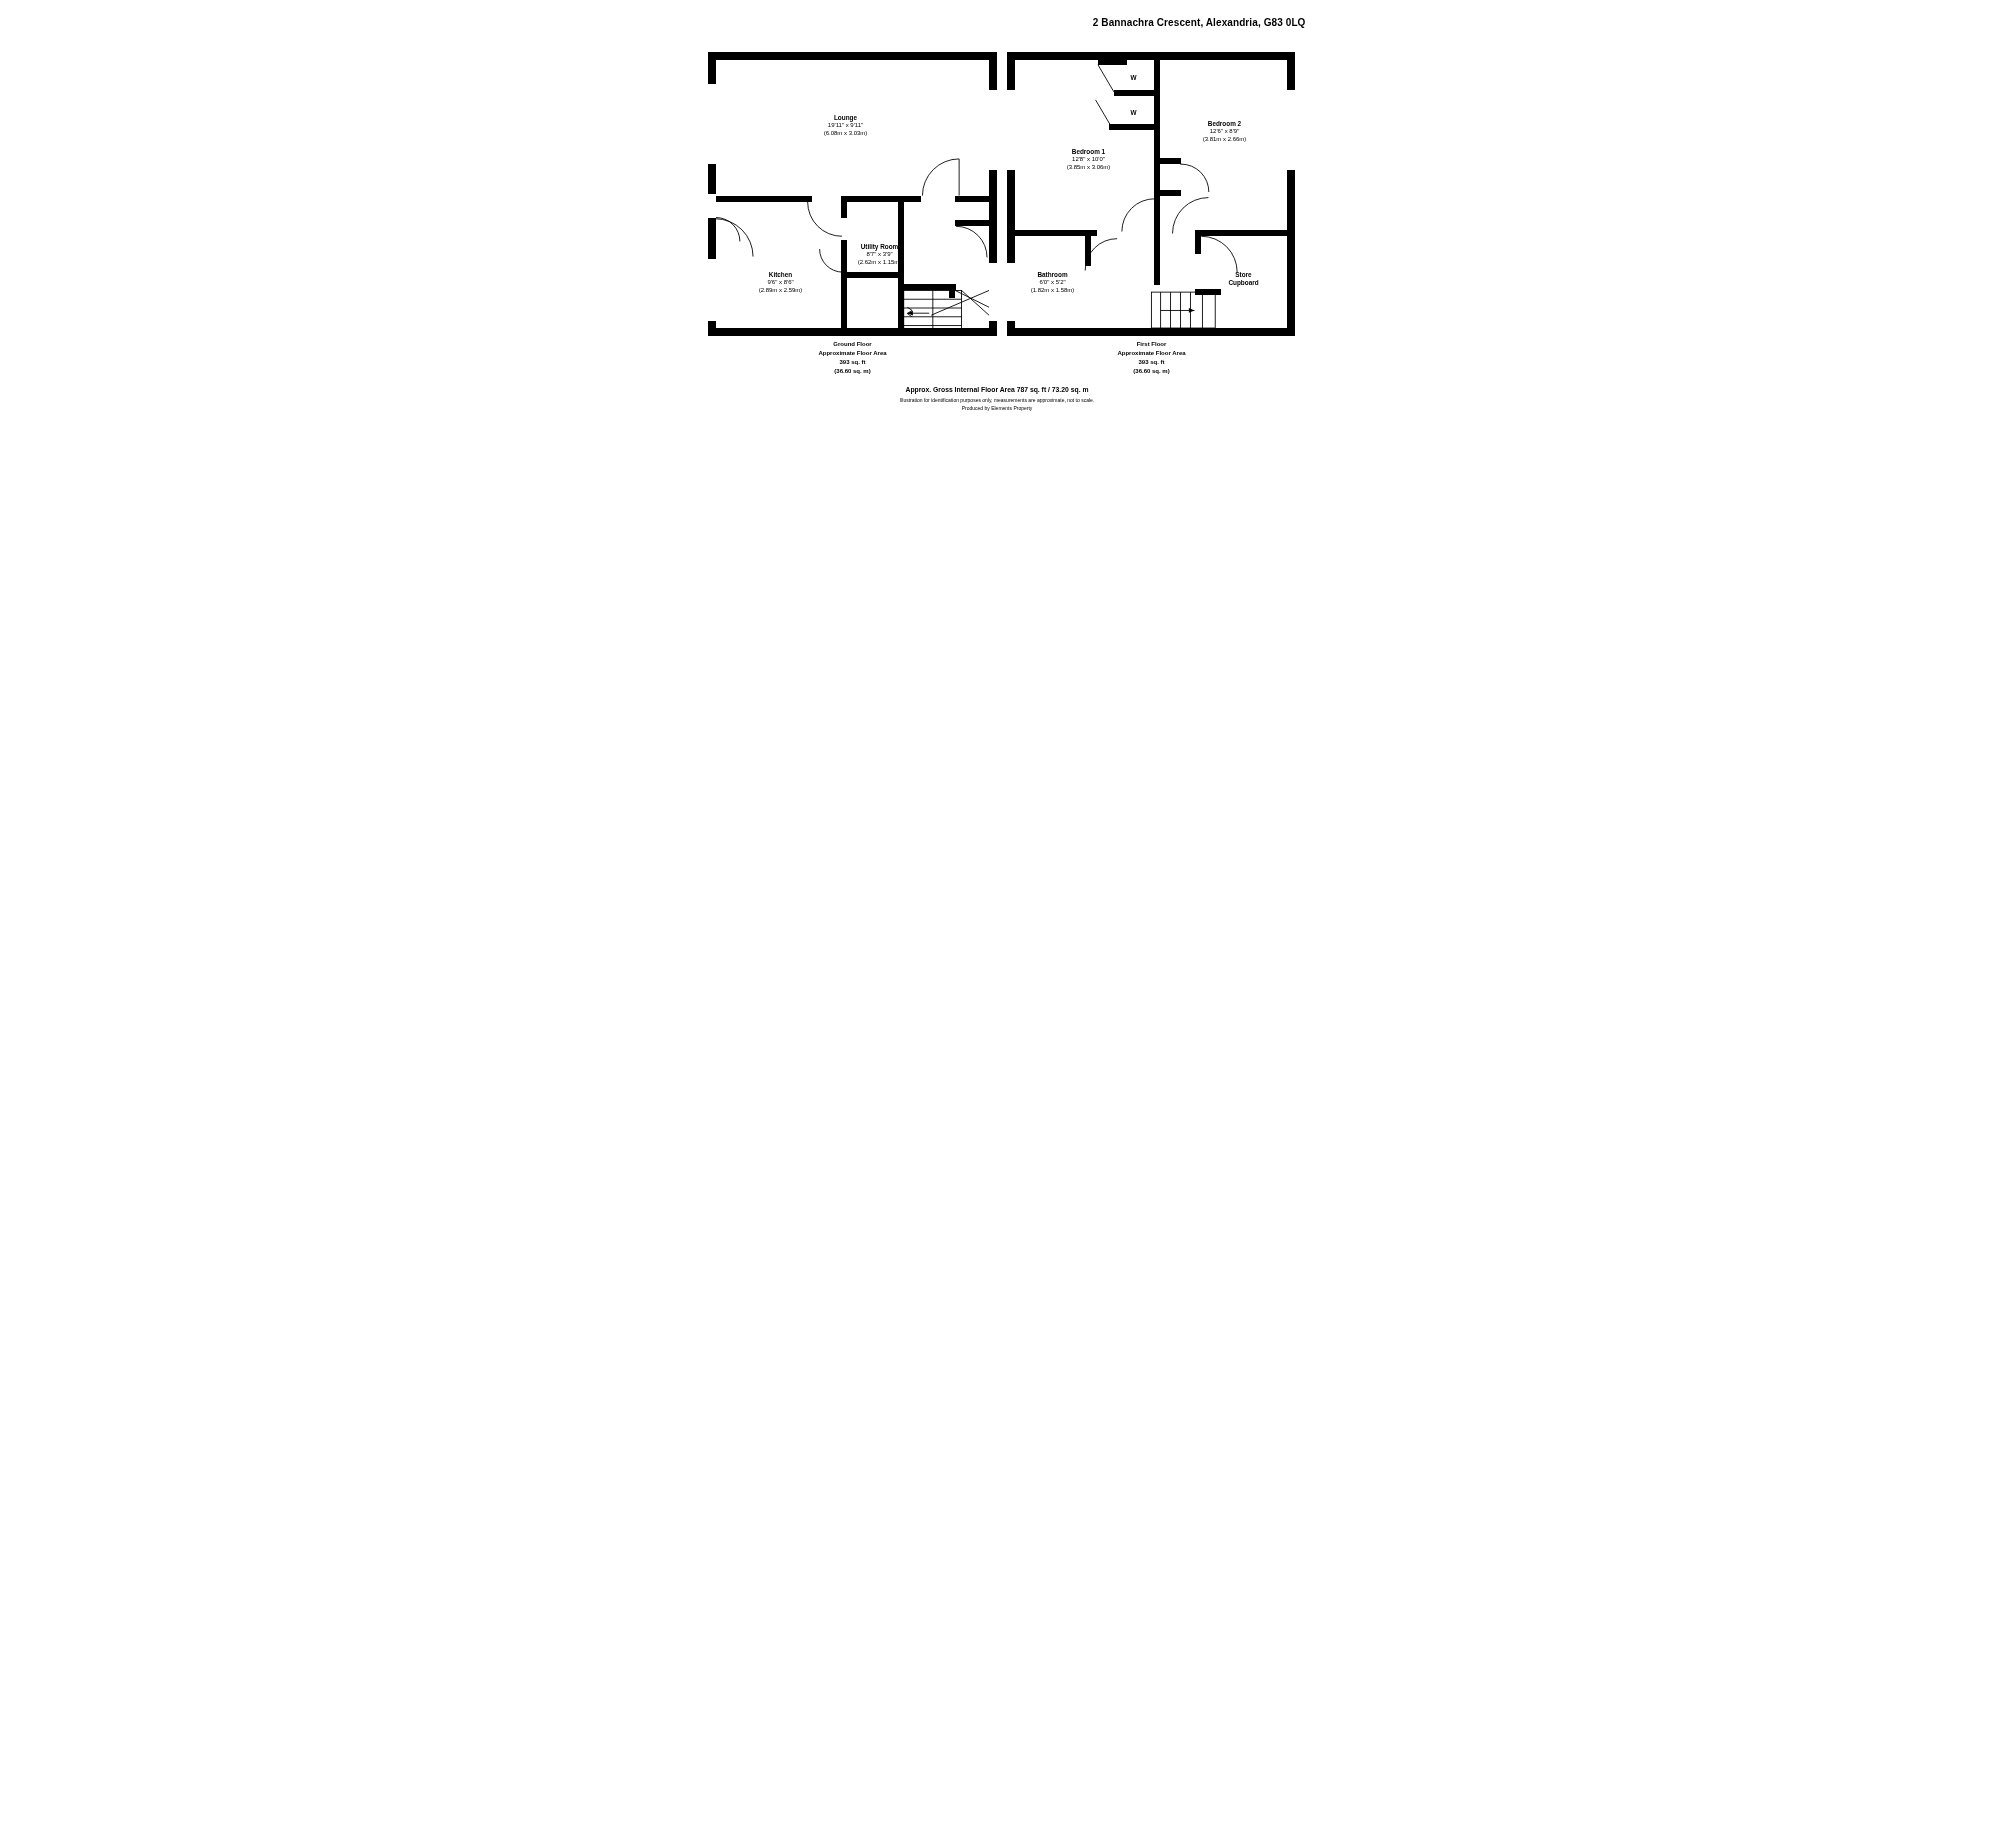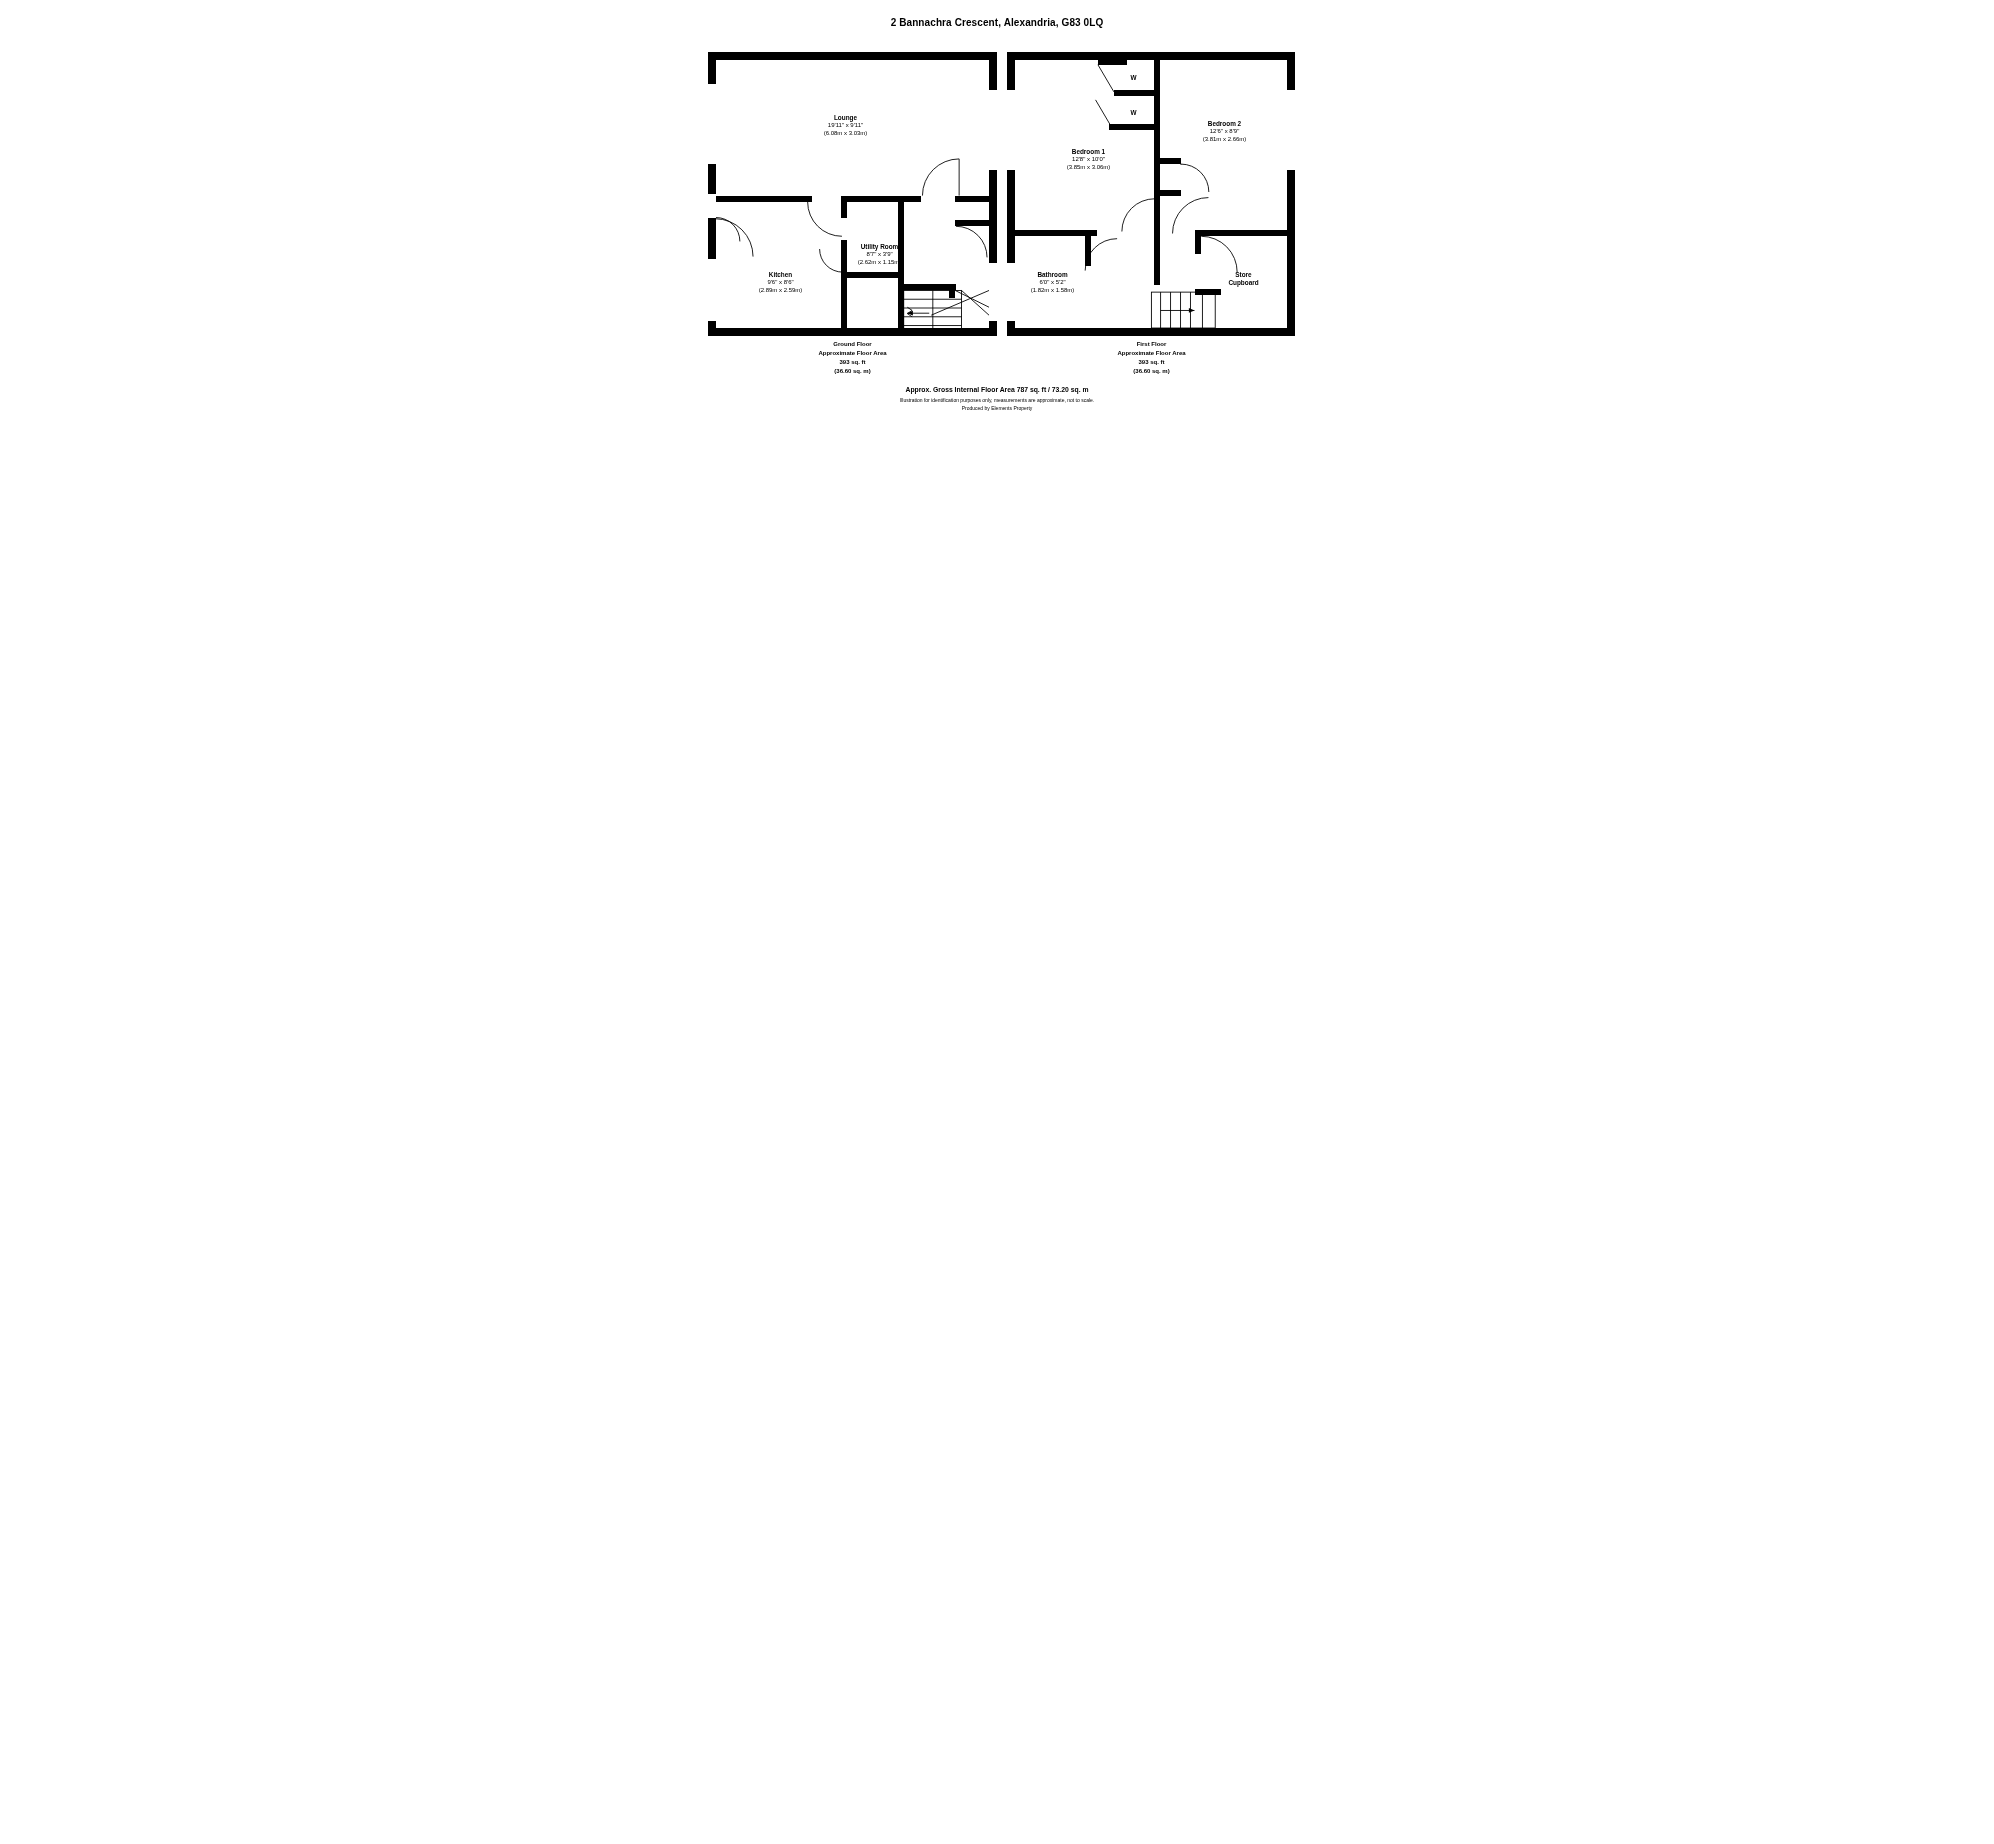--- a/index.html
+++ b/index.html
@@ -19,21 +19,21 @@
     background: #ffffff;
     overflow: hidden;
   }
 
   
   #title {
     position: absolute;
     top: 17px;
     left: 0;
     width: 100%;
-    text-align: center;
+    text-align: right;
     font-size: 10px;
     font-weight: bold;
     letter-spacing: 0.1px;
   }
 
   
   .plan {
     position: absolute;
   }
   #plan-ground { left: 19px; top: 52px; width: 289px; height: 284px; }

